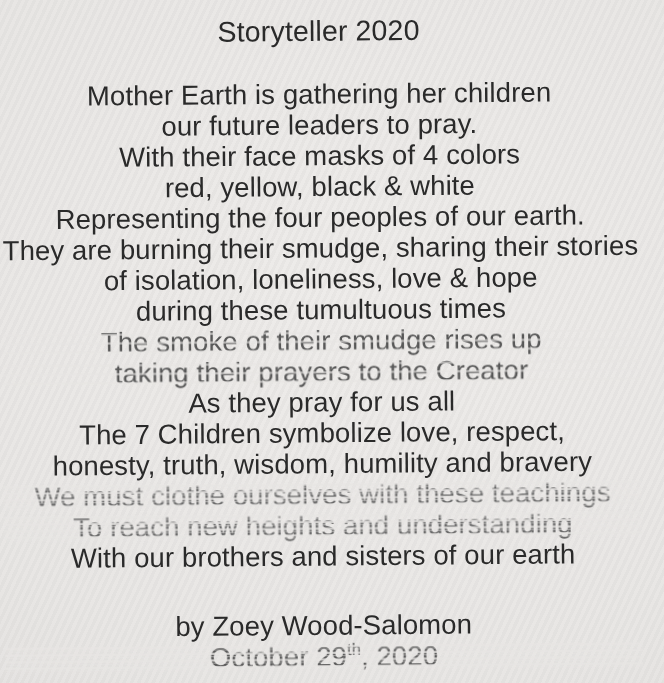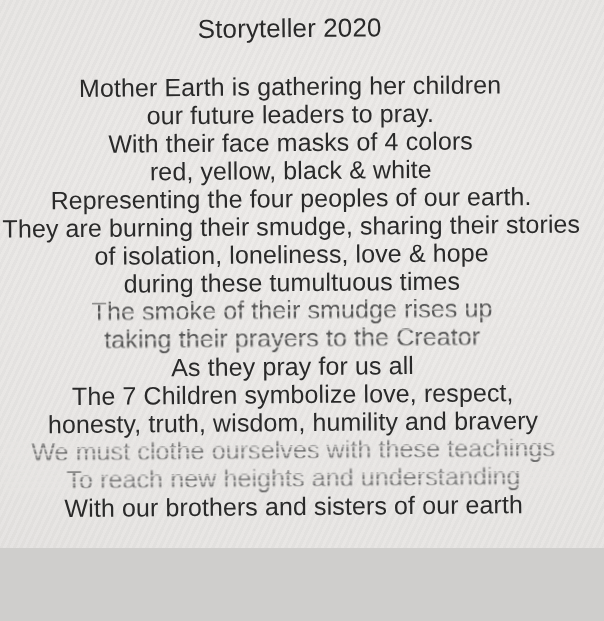--- a/index.html
+++ b/index.html
@@ -1,19 +1,19 @@
 <!DOCTYPE html>
 <html><head>
 <meta charset="utf-8">
 <style>
   html, body { margin: 0; padding: 0; background: #cfcecc; }
   .photo {
     position: relative;
     width: 604px;
-    height: 548px;
+    height: 621px;
     overflow: hidden;
     background:
       radial-gradient(130% 110% at 55% 42%, #edebe9 0%, #e7e5e3 55%, #dddbd9 100%);
     font-family: "Liberation Sans", "DejaVu Sans", sans-serif;
     color: #2a2a2a;
   }
   
   .photo::before {
     content: "";
     position: absolute; inset: 0;

